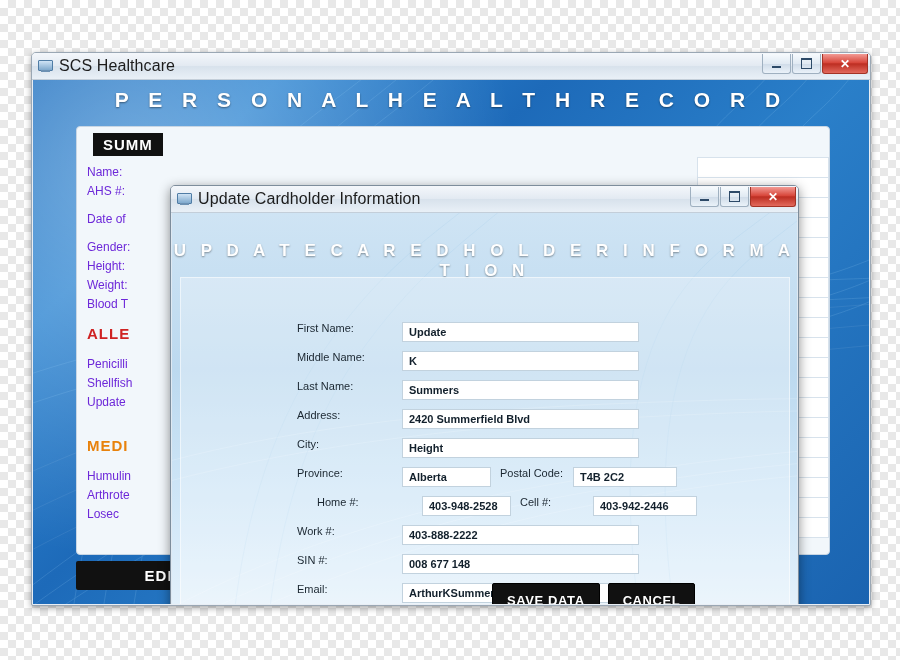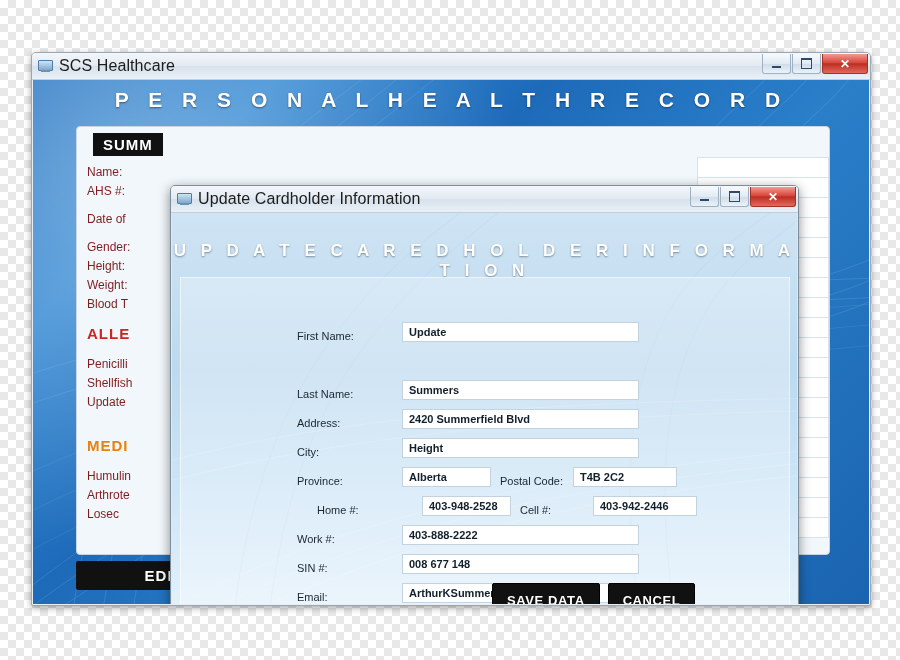--- a/index.html
+++ b/index.html
@@ -146,21 +146,21 @@
     padding: 3px 10px;
     letter-spacing: 1px;
   }
   .sect-summary { left: 16px; top: 6px; background:#111; }
   .sect-allerg  { left: 8px; top: 195px; color:#cf2323; background:transparent; padding-left:2px;}
   .sect-meds    { left: 8px; top: 307px; color:#e8820c; background:transparent; padding-left:2px;}
 
   .field-line {
     position: absolute;
     font-size: 12px;
-    color: #7f1d1d;
+    color: #6d28d9;
     white-space: nowrap;
   }
   .row-strip {
     position: absolute;
     right: 0;
     height: 19px;
     background: #ffffff;
     border: 1px solid #d7e2ec;
   }
   .num-cell {
@@ -220,21 +220,21 @@
     left: 8px; top: 64px;
     width: 608px; height: 339px;
     background: rgba(255,255,255,0.30);
     border: 1px solid rgba(255,255,255,0.55);
   }
   .form-row {
     position: absolute;
     left: 116px;
     height: 20px;
     display: flex;
-    align-items: flex-end;
+    align-items: flex-start;
   }
   .flabel {
     width: 105px;
     font-size: 11px;
     color: #1a2630;
   }
   .finput {
     background: #ffffff;
     border: 1px solid #c2d2de;
     height: 20px;
@@ -414,20 +414,24 @@
 
         <div class="modal-title">U P D A T E   C A R E D H O L D E R   I N F O R M A T I O N</div>
 
         <div class="modal-panel">
 
           <div class="form-row" style="top:44px;">
             <span class="flabel">First Name:</span>
             <span class="finput w-full">Update</span>
           </div>
 
+          <div class="form-row" style="top:73px;">
+            <span class="flabel">Middle Name:</span>
+            <span class="finput w-full">K</span>
+          </div>
 
           <div class="form-row" style="top:102px;">
             <span class="flabel">Last Name:</span>
             <span class="finput w-full">Summers</span>
           </div>
 
           <div class="form-row" style="top:131px;">
             <span class="flabel">Address:</span>
             <span class="finput w-full">2420 Summerfield Blvd</span>
           </div>

